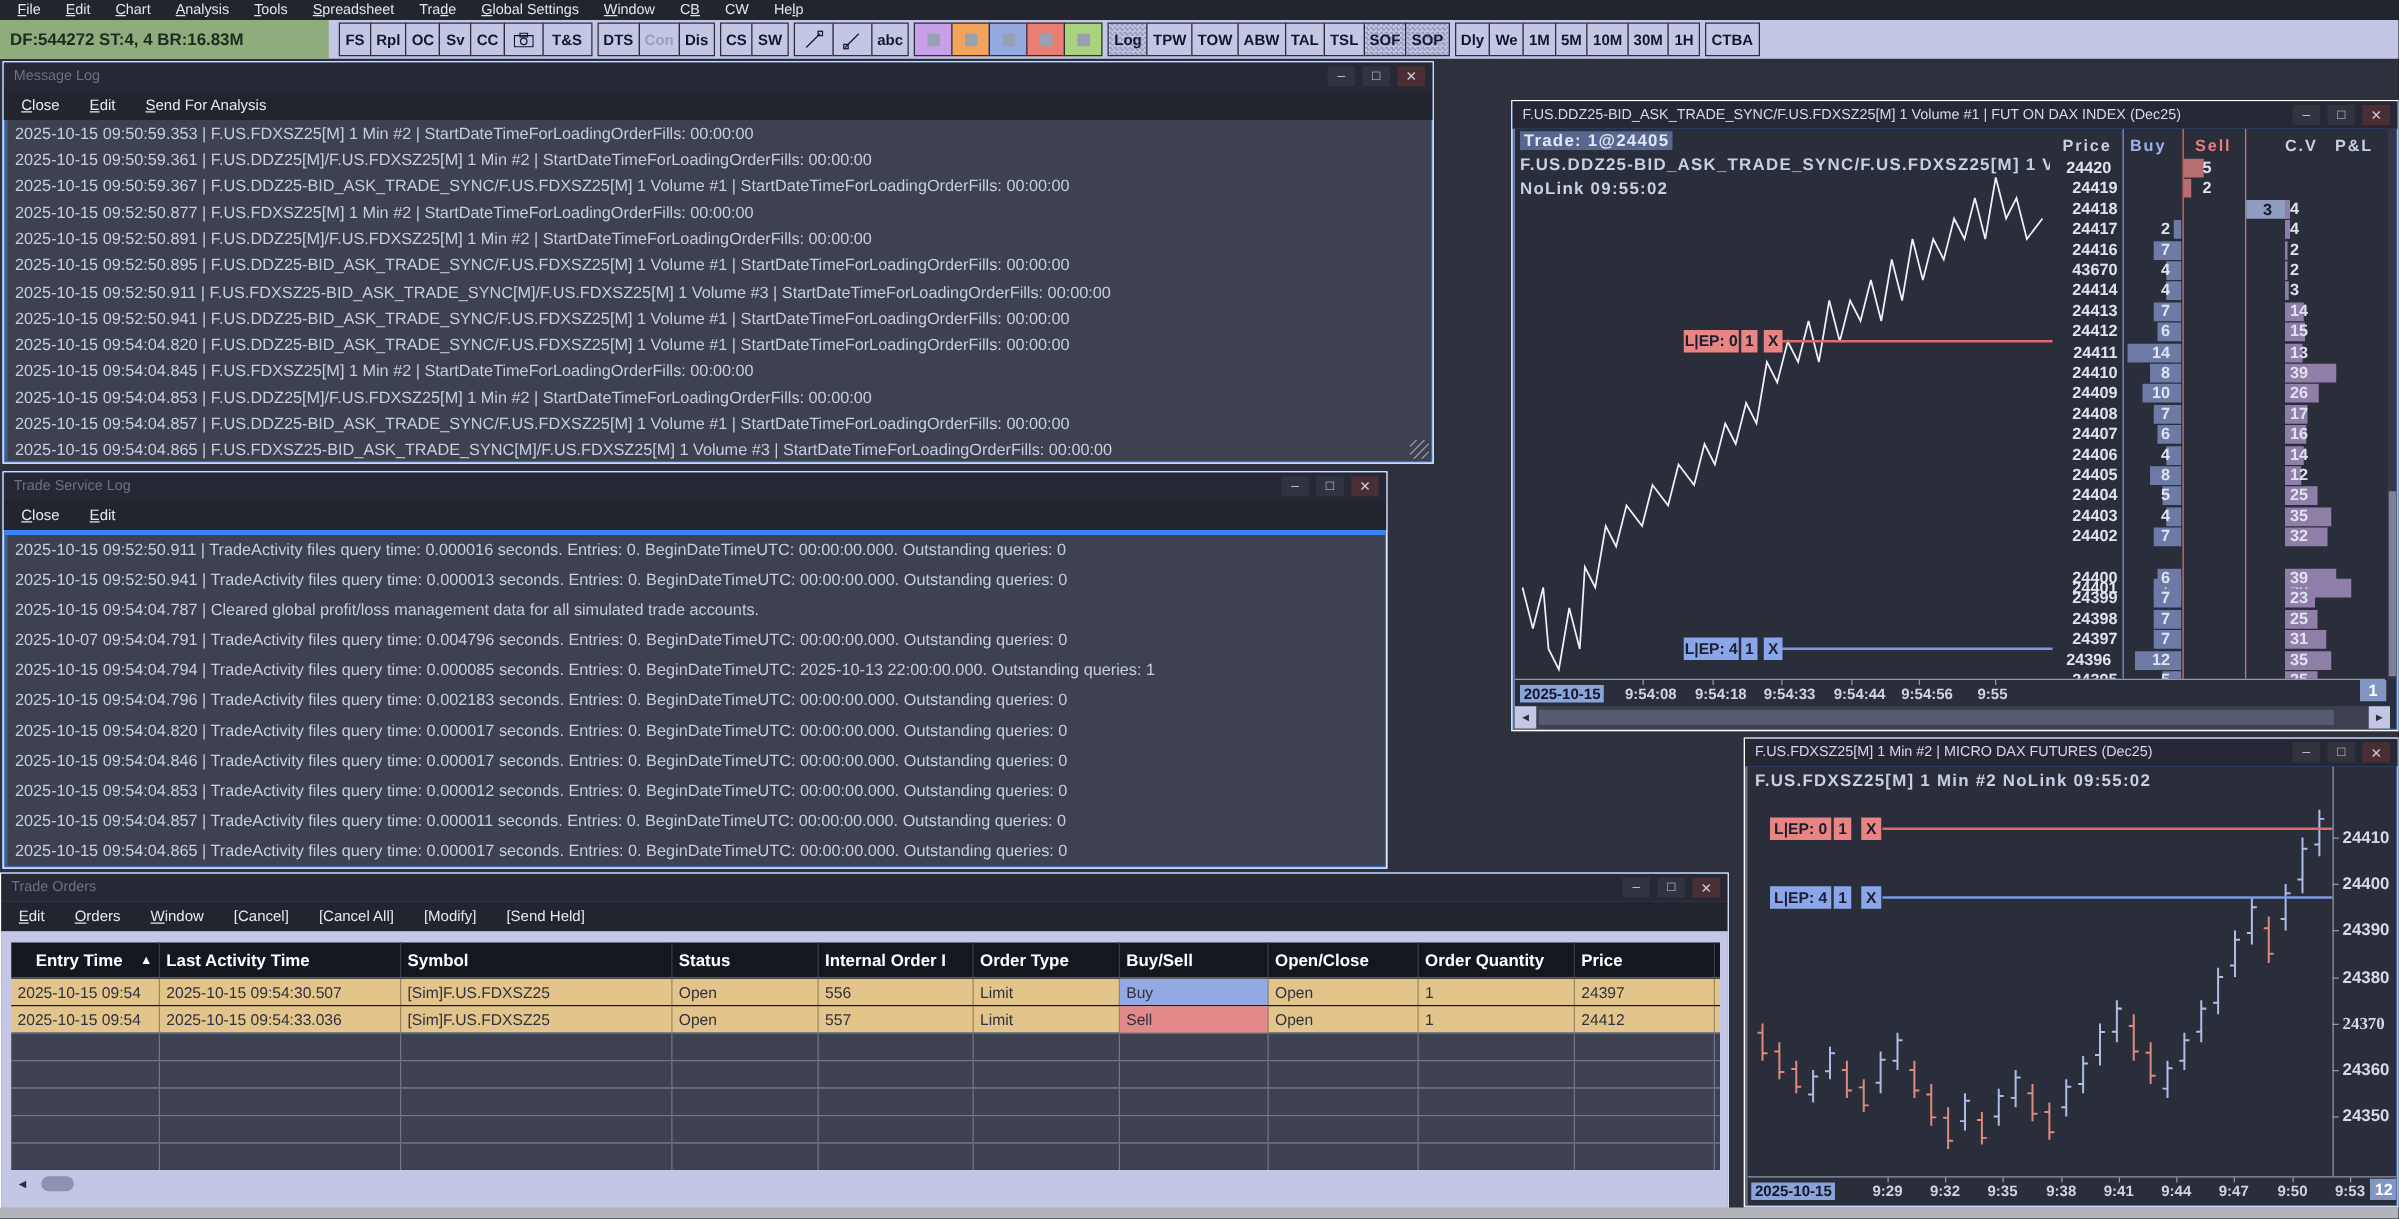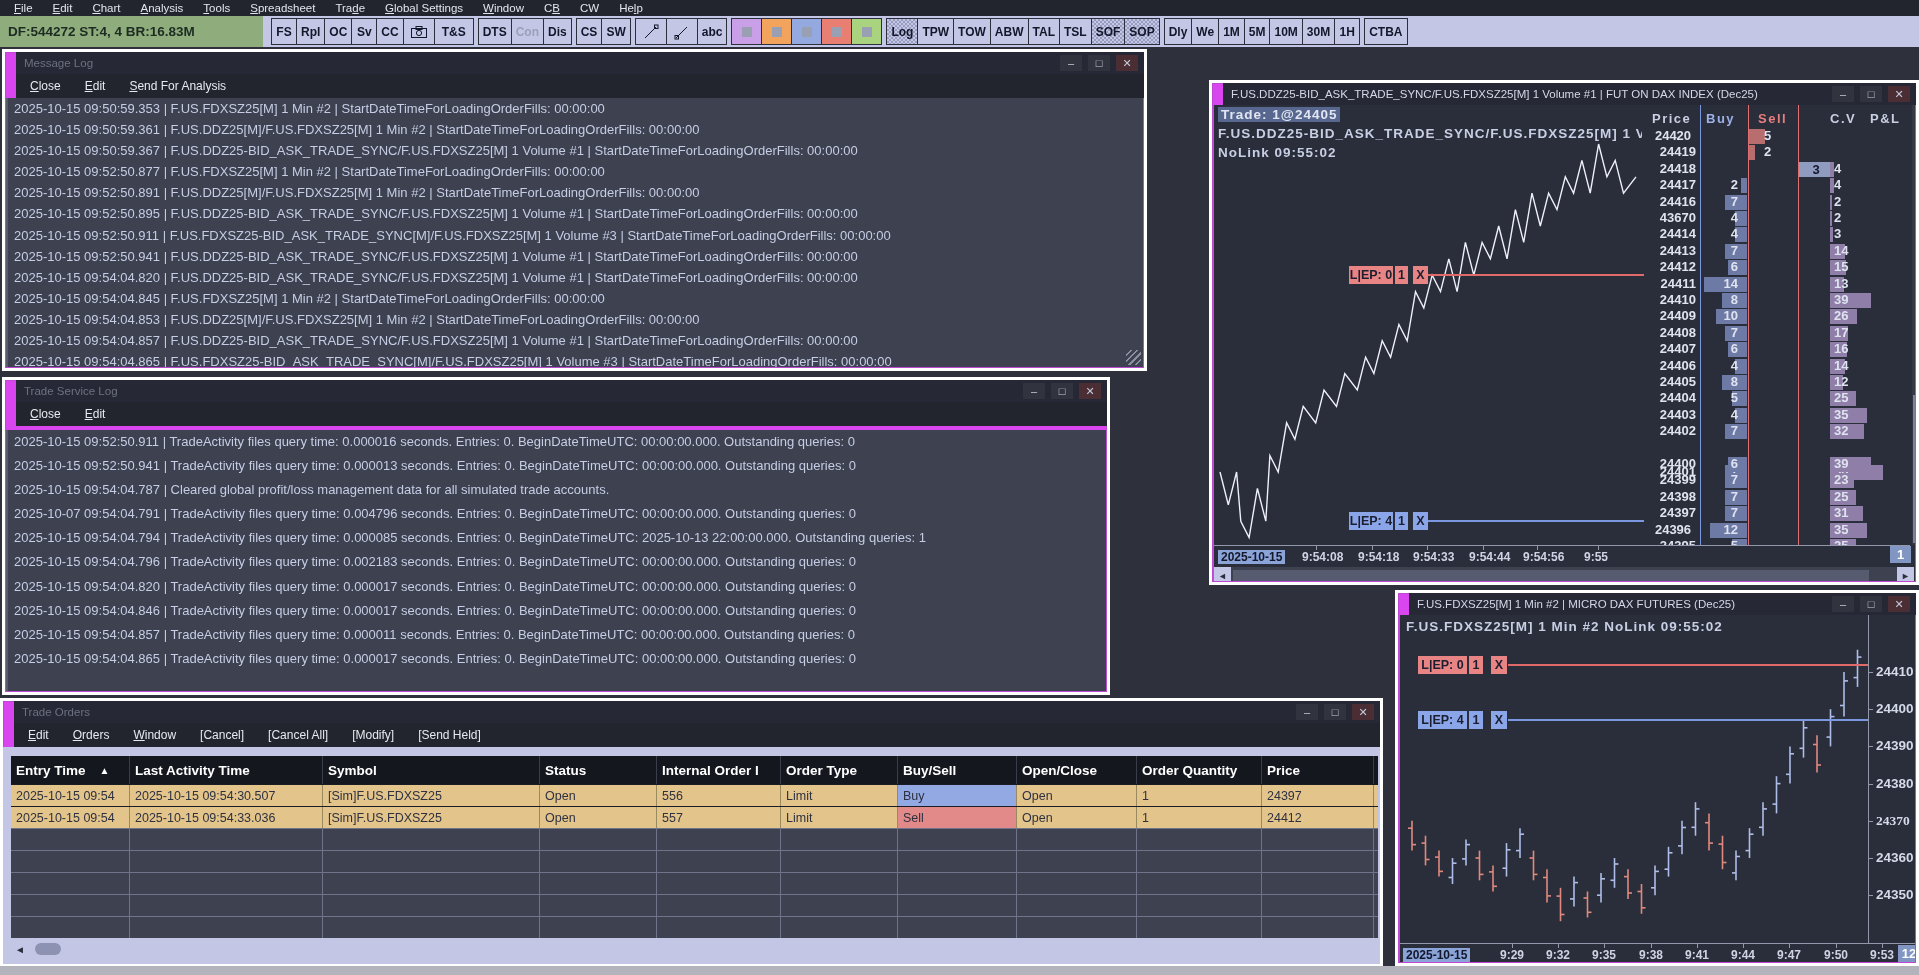--- a/index.html
+++ b/index.html
@@ -13,21 +13,21 @@
   .toolbar{position:absolute;left:0;top:16px;width:1919px;height:31px;background:#c3c7e5;display:flex;align-items:stretch;}
   .tb-status{width:263px;flex:none;background:#8fad7c;color:#1d2b22;font-weight:bold;font-size:13.5px;display:flex;align-items:center;padding-left:8px;box-sizing:border-box;}
   .tb-buttons{display:flex;align-items:center;padding-left:9px;}
   .tb-btn{height:27px;min-width:26px;border:1px solid #2c2e3c;background:#c3c7e5;color:#14162a;font-weight:bold;font-size:12px;display:flex;align-items:center;justify-content:center;padding:0 4px;margin-left:-1px;box-sizing:border-box;}
   .tb-btn.pressed{background-image:repeating-conic-gradient(#989dbf 0% 25%,#c3c7e5 0% 50%);background-size:4px 4px;}
   .tb-btn.disabled{color:#9aa0b8;}
   .tb-btn.wide{min-width:40px;}
   .tb-gap{width:5px;flex:none;}
   .swatch-inner{width:10px;height:10px;background:#9aa0b4;}
   
-  .window{position:absolute;background:#d946ef;border:3px solid #ffffff;box-sizing:border-box;box-shadow:0 0 0 1px #50546433 inset;padding-left:11px;}
+  .window{position:absolute;background:#3b82f6;border:1px solid #ffffff;box-sizing:border-box;box-shadow:0 0 0 1px #50546433 inset;}
   .titlebar{height:22px;background:#262835;display:flex;align-items:center;padding:0 4px 0 8px;box-sizing:border-box;}
   .titlebar .title{font-size:11.5px;color:#d4d8e6;white-space:nowrap;overflow:hidden;flex:1;}
   .titlebar.inactive .title{color:#6c7180;}
   .winbtns{display:flex;gap:6px;flex:none;margin-right:2px;}
   .wbtn{width:22px;height:16px;display:flex;align-items:center;justify-content:center;color:#c6cadb;font-size:11px;background:#31343f;}
   .wbtn.close{background:#4a2e33;}
   .menurow{height:24px;background:#23252e;display:flex;align-items:center;padding-left:14px;gap:24px;}
   .mitem{color:#e6e9f0;font-size:12px;white-space:nowrap;}
   .mitem u{text-decoration:underline;}
   .log-body{position:absolute;left:1px;right:1px;bottom:1px;overflow:hidden;background:#3d4150;border-left:2px solid #565a6a;}
@@ -216,20 +216,21 @@
       </div>
     <div class="log-body" style="top:50px;">
         <div class="log-line" style="line-height: 24.1px;">2025-10-15  09:52:50.911 | TradeActivity files query time: 0.000016 seconds. Entries: 0. BeginDateTimeUTC: 00:00:00.000. Outstanding queries: 0</div>
         <div class="log-line" style="line-height: 24.1px;">2025-10-15  09:52:50.941 | TradeActivity files query time: 0.000013 seconds. Entries: 0. BeginDateTimeUTC: 00:00:00.000. Outstanding queries: 0</div>
         <div class="log-line" style="line-height: 24.1px;">2025-10-15  09:54:04.787 | Cleared global profit/loss management data for all simulated trade accounts.</div>
         <div class="log-line" style="line-height: 24.1px;">2025-10-07  09:54:04.791 | TradeActivity files query time: 0.004796 seconds. Entries: 0. BeginDateTimeUTC: 00:00:00.000. Outstanding queries: 0</div>
         <div class="log-line" style="line-height: 24.1px;">2025-10-15  09:54:04.794 | TradeActivity files query time: 0.000085 seconds. Entries: 0. BeginDateTimeUTC: 2025-10-13  22:00:00.000. Outstanding queries: 1</div>
         <div class="log-line" style="line-height: 24.1px;">2025-10-15  09:54:04.796 | TradeActivity files query time: 0.002183 seconds. Entries: 0. BeginDateTimeUTC: 00:00:00.000. Outstanding queries: 0</div>
         <div class="log-line" style="line-height: 24.1px;">2025-10-15  09:54:04.820 | TradeActivity files query time: 0.000017 seconds. Entries: 0. BeginDateTimeUTC: 00:00:00.000. Outstanding queries: 0</div>
         <div class="log-line" style="line-height: 24.1px;">2025-10-15  09:54:04.846 | TradeActivity files query time: 0.000017 seconds. Entries: 0. BeginDateTimeUTC: 00:00:00.000. Outstanding queries: 0</div>
+        <div class="log-line" style="line-height: 24.1px;">2025-10-15  09:54:04.853 | TradeActivity files query time: 0.000012 seconds. Entries: 0. BeginDateTimeUTC: 00:00:00.000. Outstanding queries: 0</div>
         <div class="log-line" style="line-height: 24.1px;">2025-10-15  09:54:04.857 | TradeActivity files query time: 0.000011 seconds. Entries: 0. BeginDateTimeUTC: 00:00:00.000. Outstanding queries: 0</div>
         <div class="log-line" style="line-height: 24.1px;">2025-10-15  09:54:04.865 | TradeActivity files query time: 0.000017 seconds. Entries: 0. BeginDateTimeUTC: 00:00:00.000. Outstanding queries: 0</div>
       </div>
   </div>
 
   <div class="window" style="left:0px;top:698px;width:1383px;height:269px;">
     <div class="titlebar inactive">
       <span class="title">Trade Orders</span>
       <span class="winbtns">
         <span class="wbtn">–</span>
@@ -242,21 +243,21 @@
         <div class="mitem"><u>O</u>rders</div>
         <div class="mitem"><u>W</u>indow</div>
         <div class="mitem">[Cancel]</div>
         <div class="mitem">[Cancel All]</div>
         <div class="mitem">[Modify]</div>
         <div class="mitem">[Send Held]</div>
       </div>
     <div class="orders-frame">
       <div class="otable">
           <div class="ohead">
-            <div class="ocell" style="width: 119px;">Entry Time<span class="sort-arrow">▲</span></div>
+            <div class="ocell" style="width: 119px; justify-content: flex-end;">Entry Time<span class="sort-arrow">▲</span></div>
             <div class="ocell" style="width: 193px;">Last Activity Time</div>
             <div class="ocell" style="width: 217px;">Symbol</div>
             <div class="ocell" style="width: 117px;">Status</div>
             <div class="ocell" style="width: 124px;">Internal Order I</div>
             <div class="ocell" style="width: 117px;">Order Type</div>
             <div class="ocell" style="width: 119px;">Buy/Sell</div>
             <div class="ocell" style="width: 120px;">Open/Close</div>
             <div class="ocell" style="width: 125px;">Order Quantity</div>
             <div class="ocell" style="width: 112px;">Price</div>
           </div>

